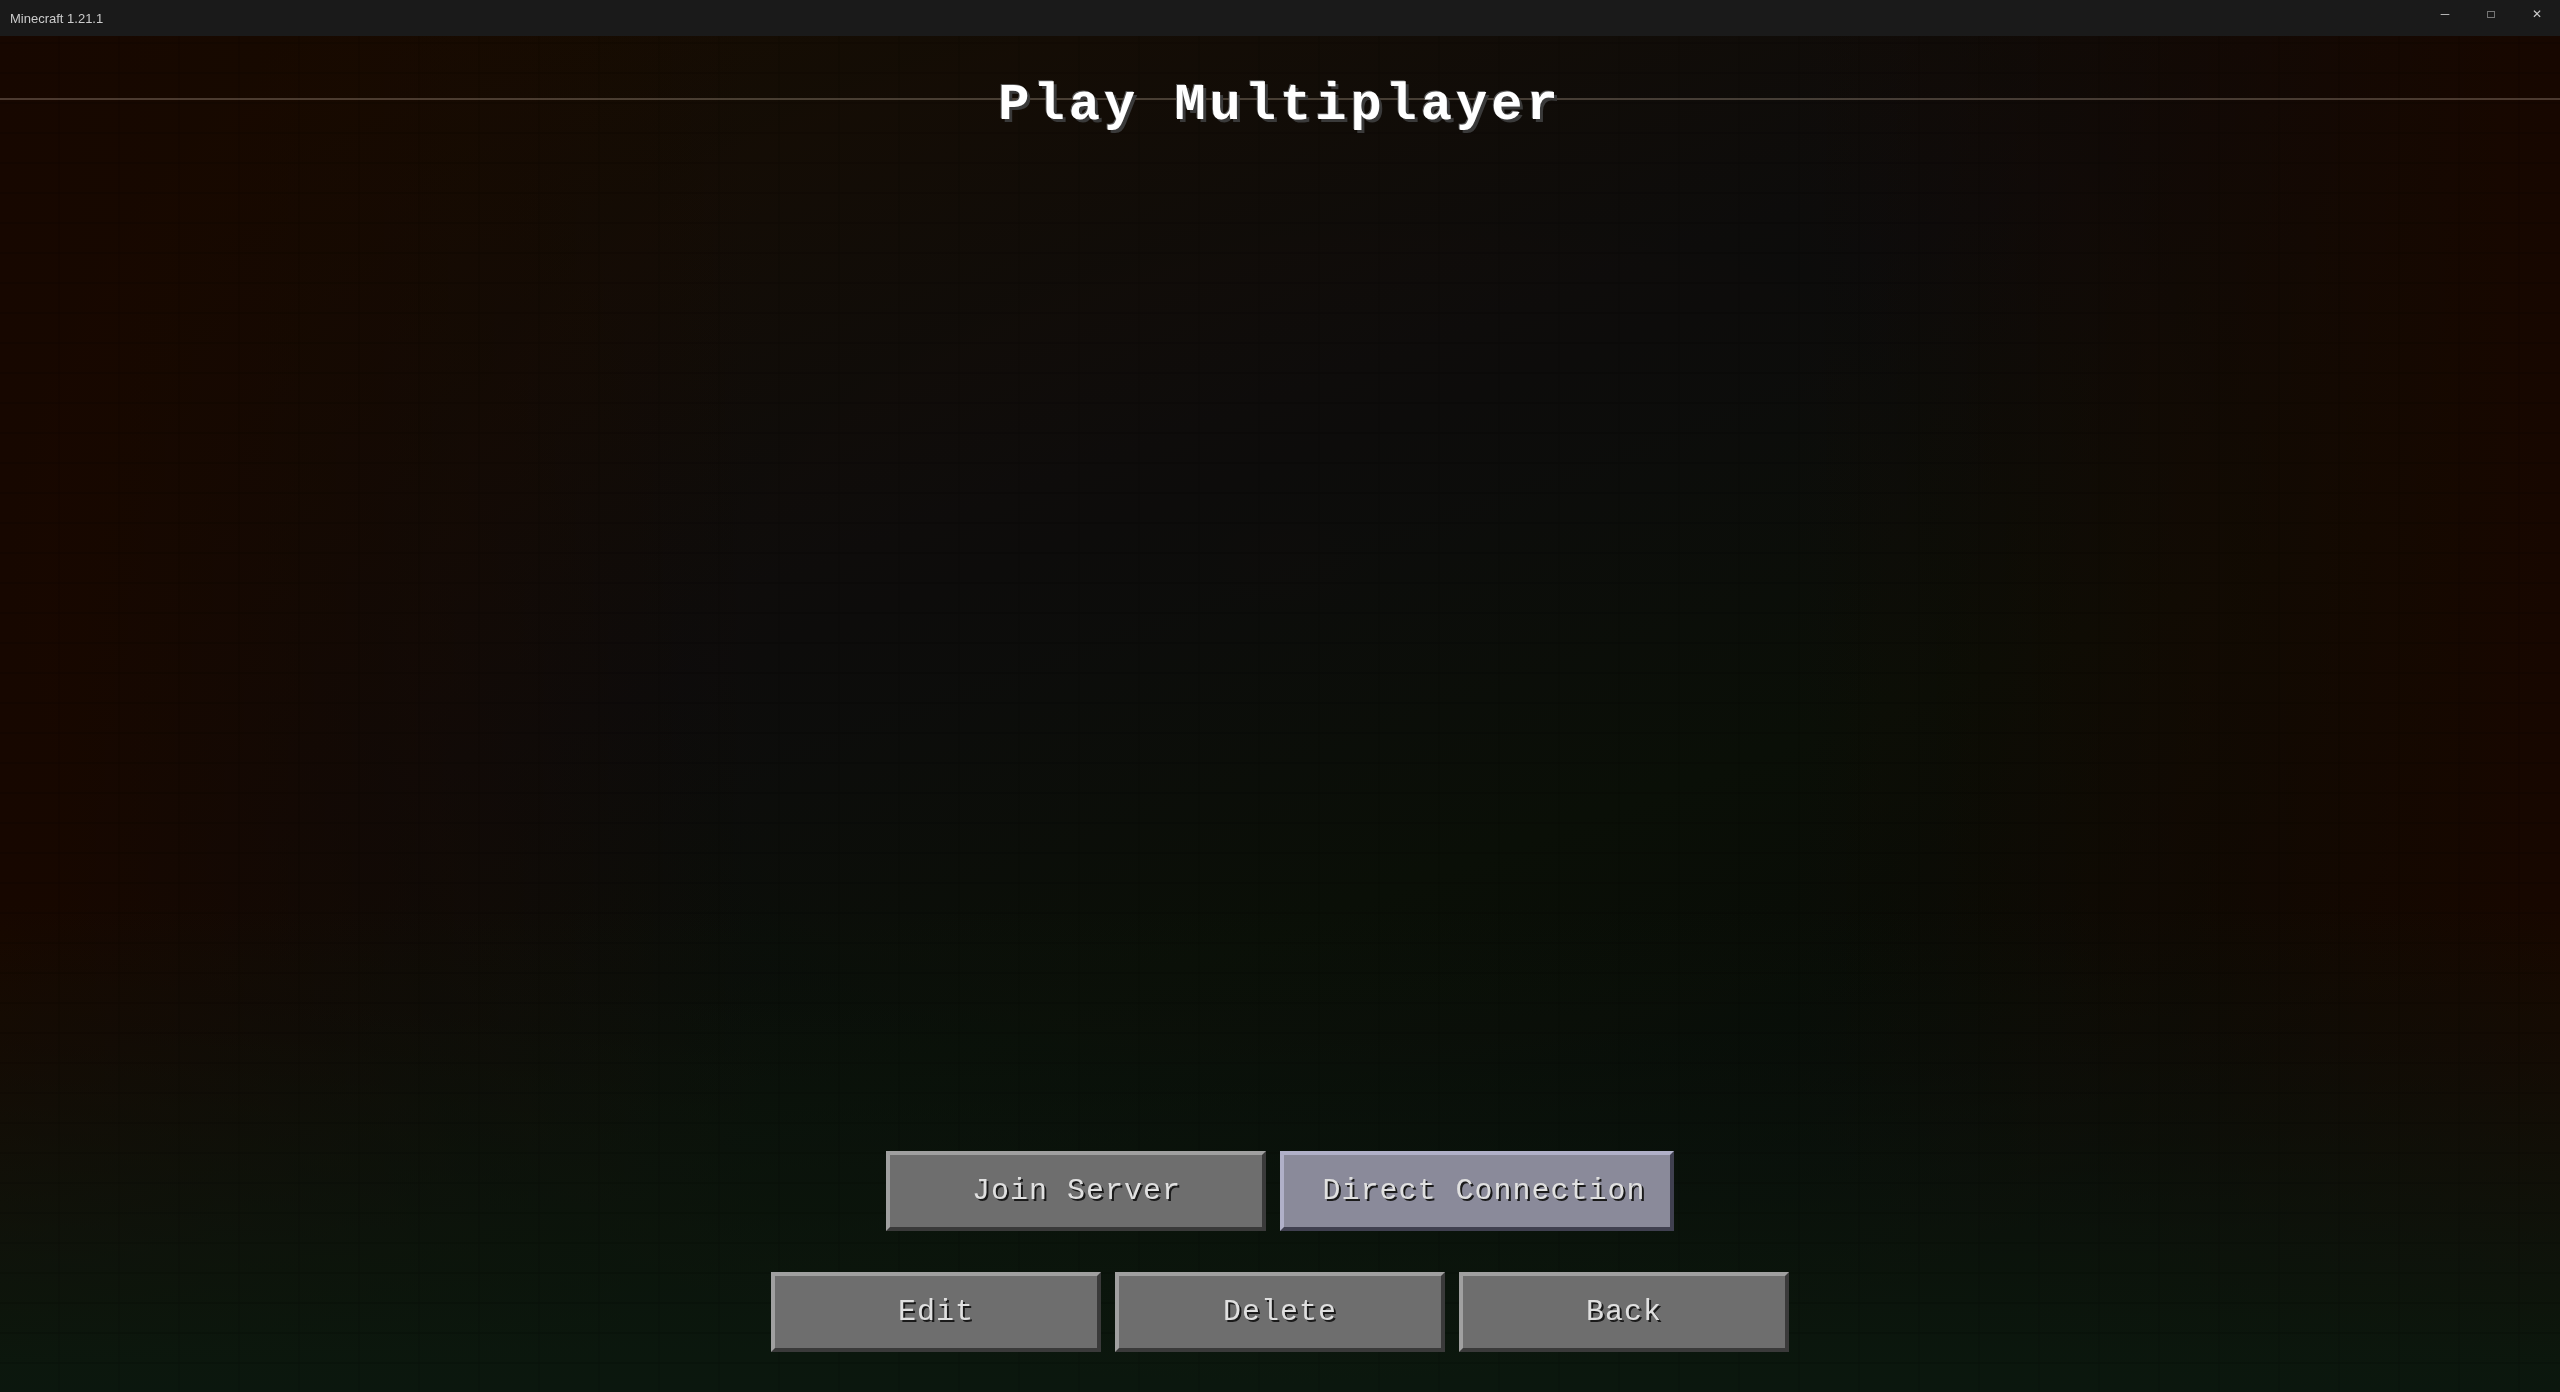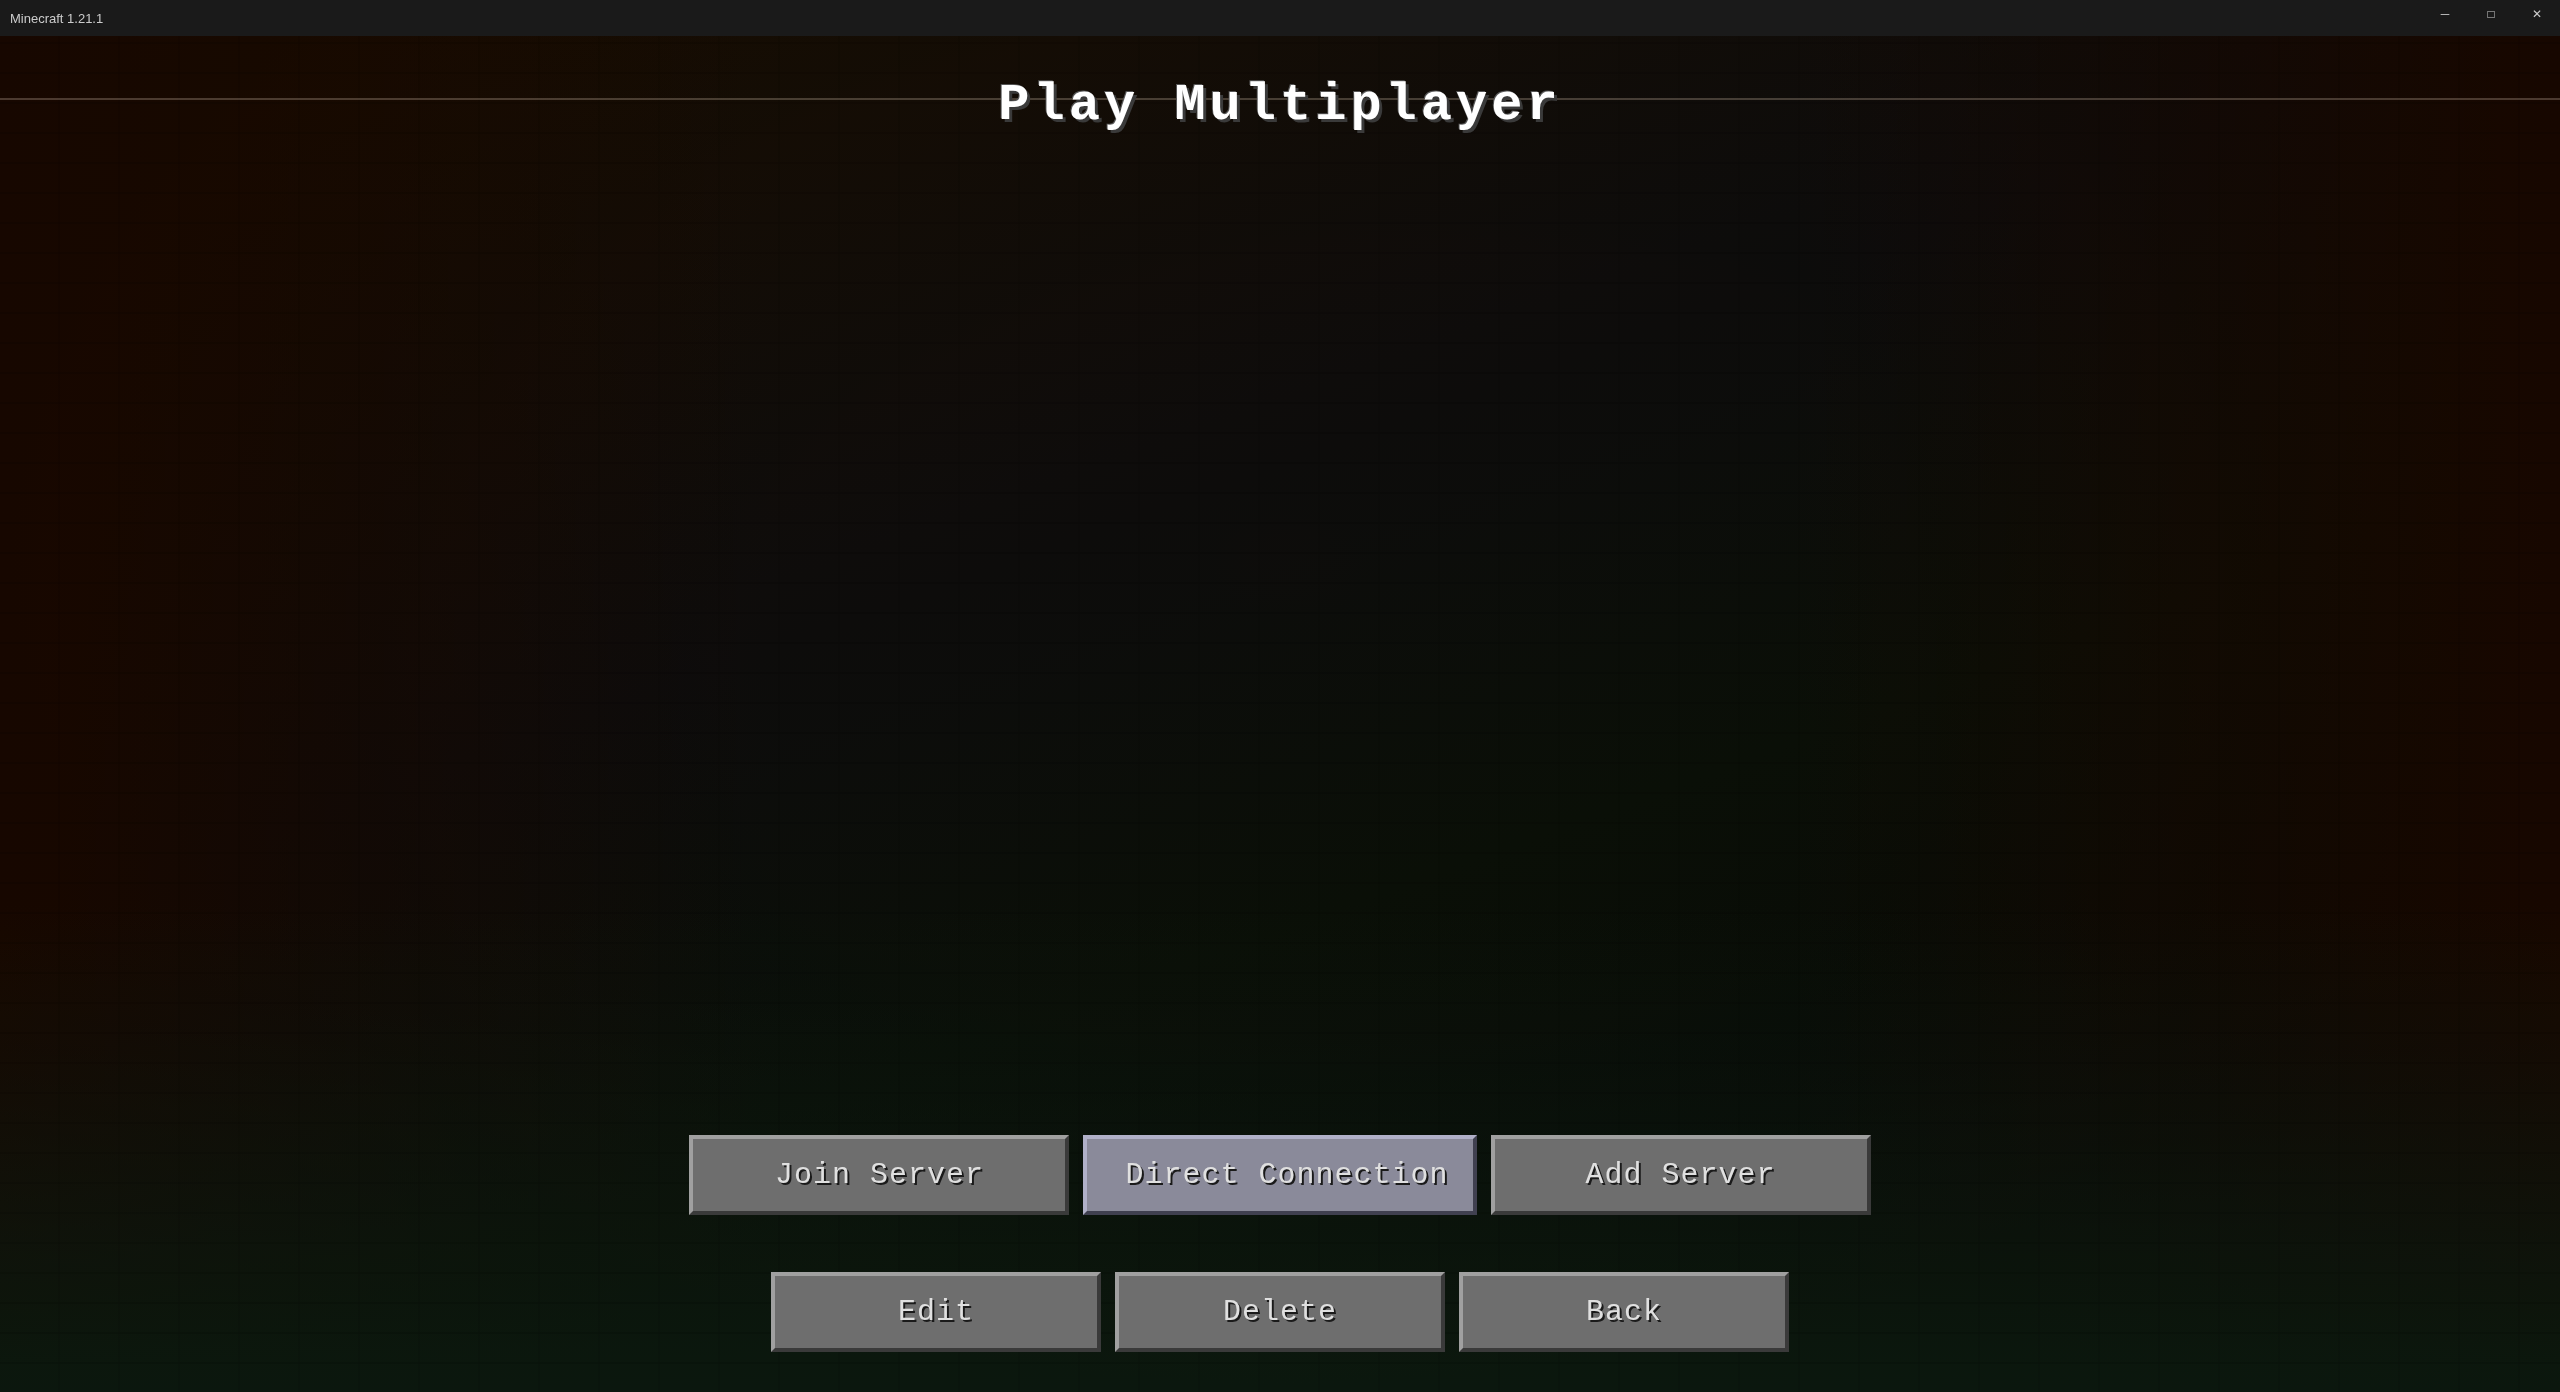--- a/index.html
+++ b/index.html
@@ -164,21 +164,21 @@
     }
 
     
     #buttons-area {
       position: absolute;
       bottom: 40px;
       width: 100%;
       display: flex;
       flex-direction: column;
       align-items: center;
-      gap: 20px;
+      gap: 4px;
       z-index: 10;
     }
 
     #row1 {
       display: flex;
       gap: 14px;
     }
 
     #row2 {
       display: flex;
@@ -248,21 +248,20 @@
 
   <div id="top-divider"></div>
 
   <h1 id="screen-title">Play Multiplayer</h1>
 
 
   <div id="buttons-area">
     <div id="row1">
       <button class="mc-btn btn-wide">Join Server</button>
       <button class="mc-btn btn-wide active">Direct Connection</button>
-      <button class="mc-btn btn-wide">Add Server</button>
     </div>
     <div id="row2">
       <button class="mc-btn btn-medium">Edit</button>
       <button class="mc-btn btn-medium">Delete</button>
       <button class="mc-btn btn-medium">Back</button>
     </div>
   </div>
 
 </div>
 

